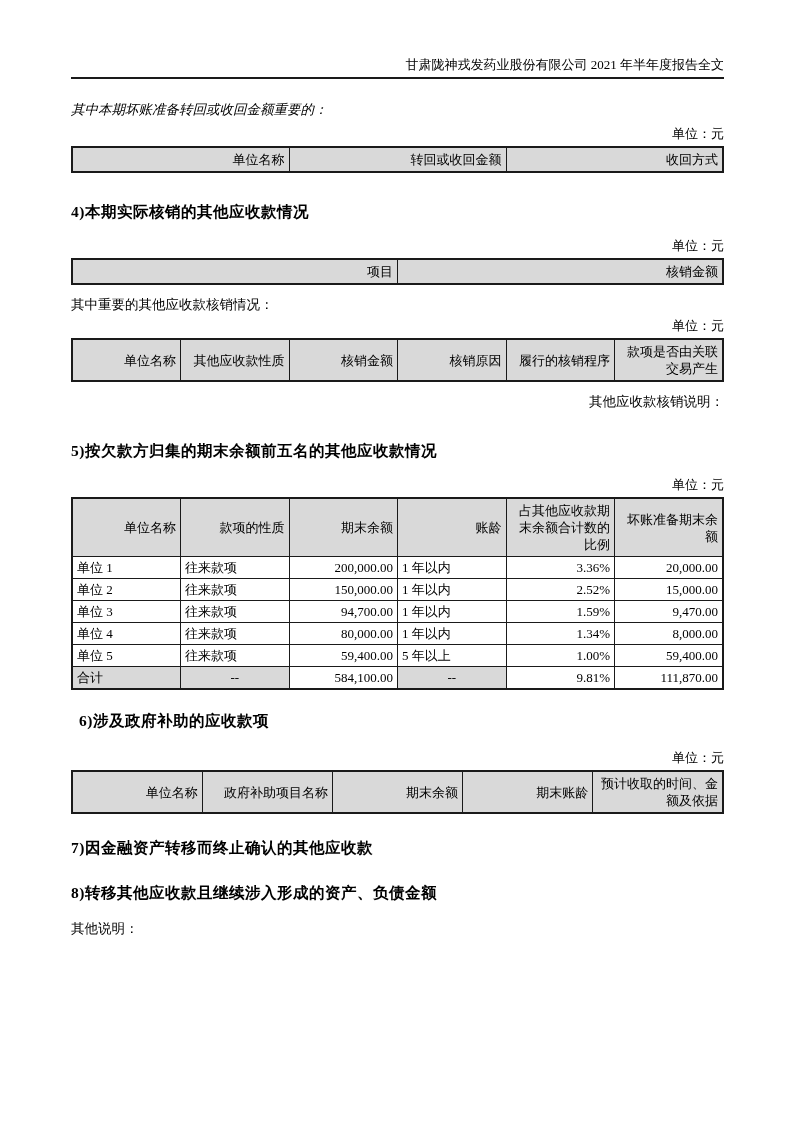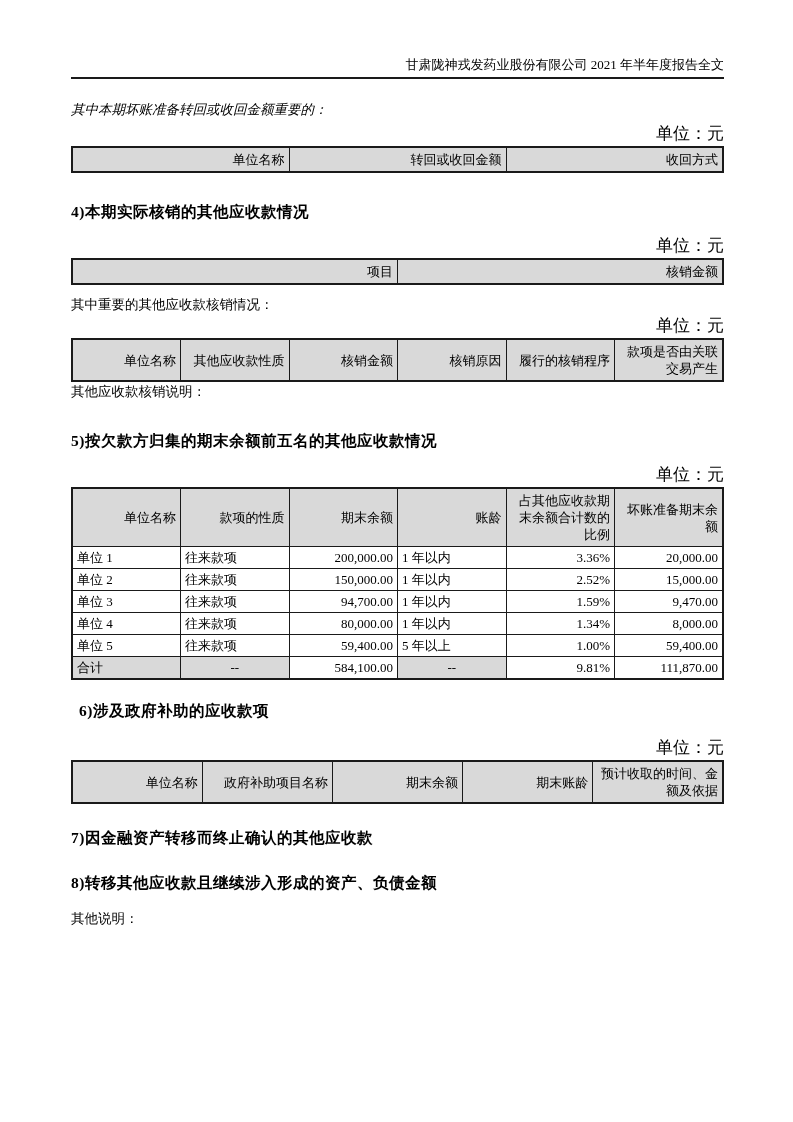--- a/index.html
+++ b/index.html
@@ -16,39 +16,39 @@
   }
   .doc-header {
     text-align:right;
     font-size:13px;
     line-height:16px;
     padding-bottom:4px;
     border-bottom:2.5px solid #1a1a1a;
   }
   .body-text { font-size:13.5px; line-height:17px; }
   .p-recovery-intro   { margin-top:22px;font-style:italic; }
-  .p-unit { text-align:right; font-size:17px; line-height:17px; }
+  .p-unit { text-align:right; font-size:13px; line-height:17px; }
   .u1 { margin-top:7px; }
   .u2 { margin-top:16px; }
   .u3 { margin-top:4px; }
   .u4 { margin-top:16px; }
   .u5 { margin-top:19px; }
   .heading {
     font-weight:bold;
     font-size:15.5px;
     line-height:19px;
     letter-spacing:0.5px;
   }
   .h4 { margin-top:29px; }
   .h5 { margin-top:31px; }
   .h6 { margin-top:21px;margin-left:8px; }
   .h7 { margin-top:24px; }
   .h8 { margin-top:26px; }
   .p-writeoff-important { margin-top:11px; }
-  .p-writeoff-note      { margin-top:1px; }
+  .p-writeoff-note      { margin-top:11px;text-align:right; }
   .p-other-note         { margin-top:18px; }
   table.tbl {
     width:100%;
     border-collapse:collapse;
     table-layout:fixed;
     margin-top:4px;
     border:2px solid #1a1a1a;
   }
   .tbl th, .tbl td {
     border:1px solid #1a1a1a;

